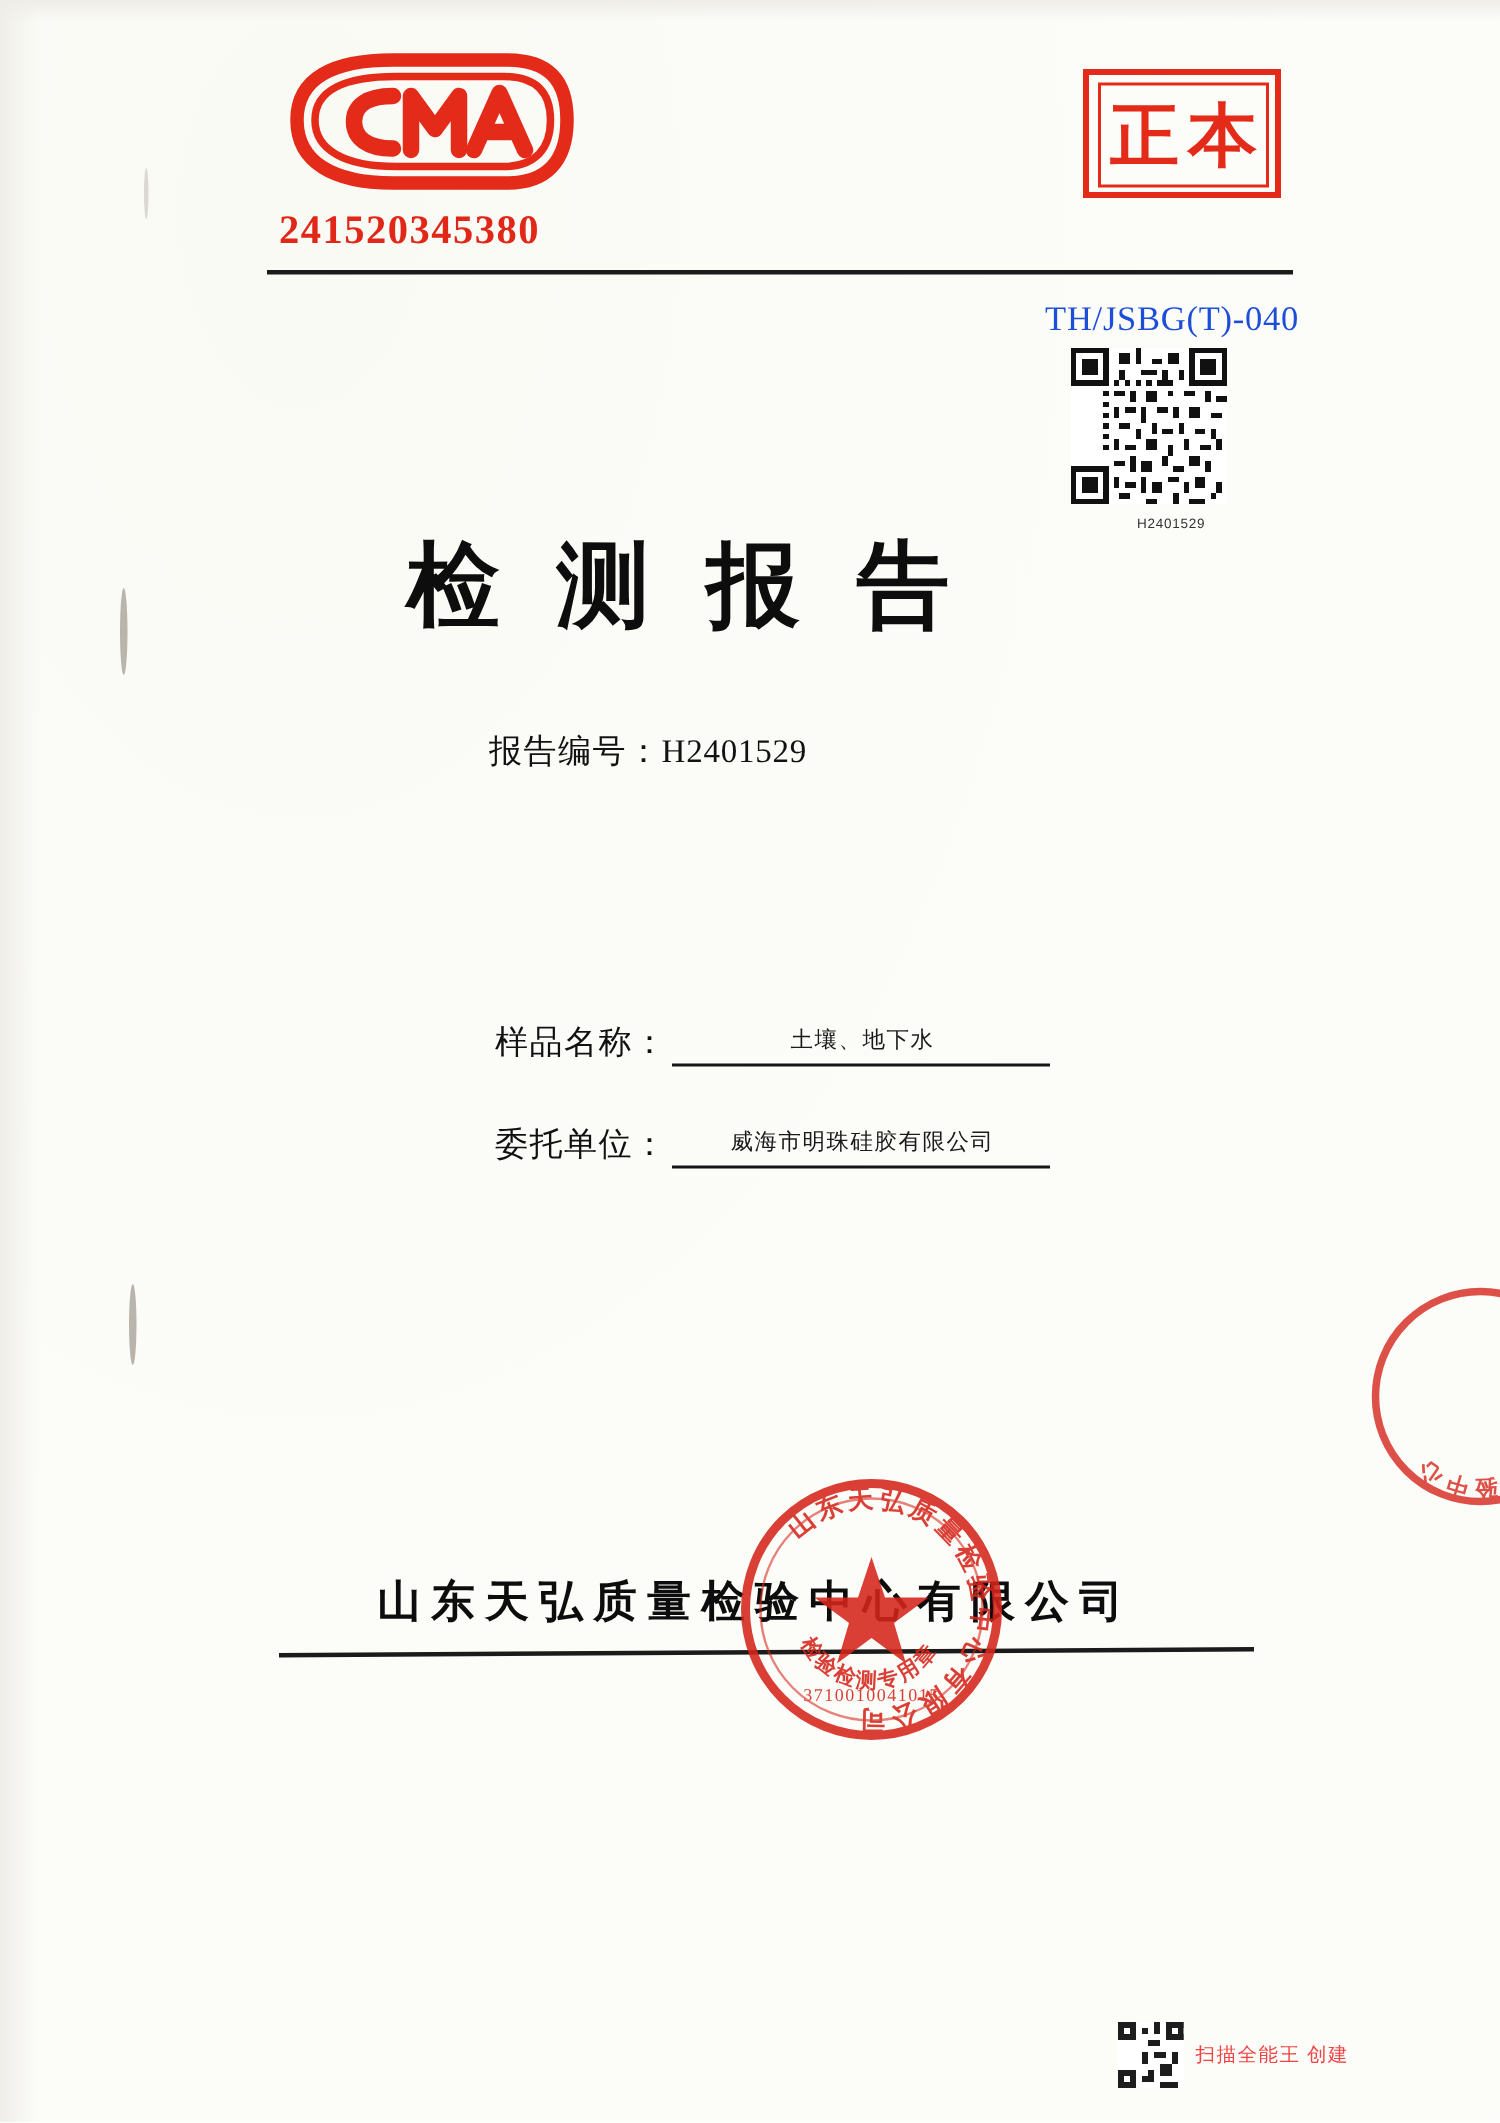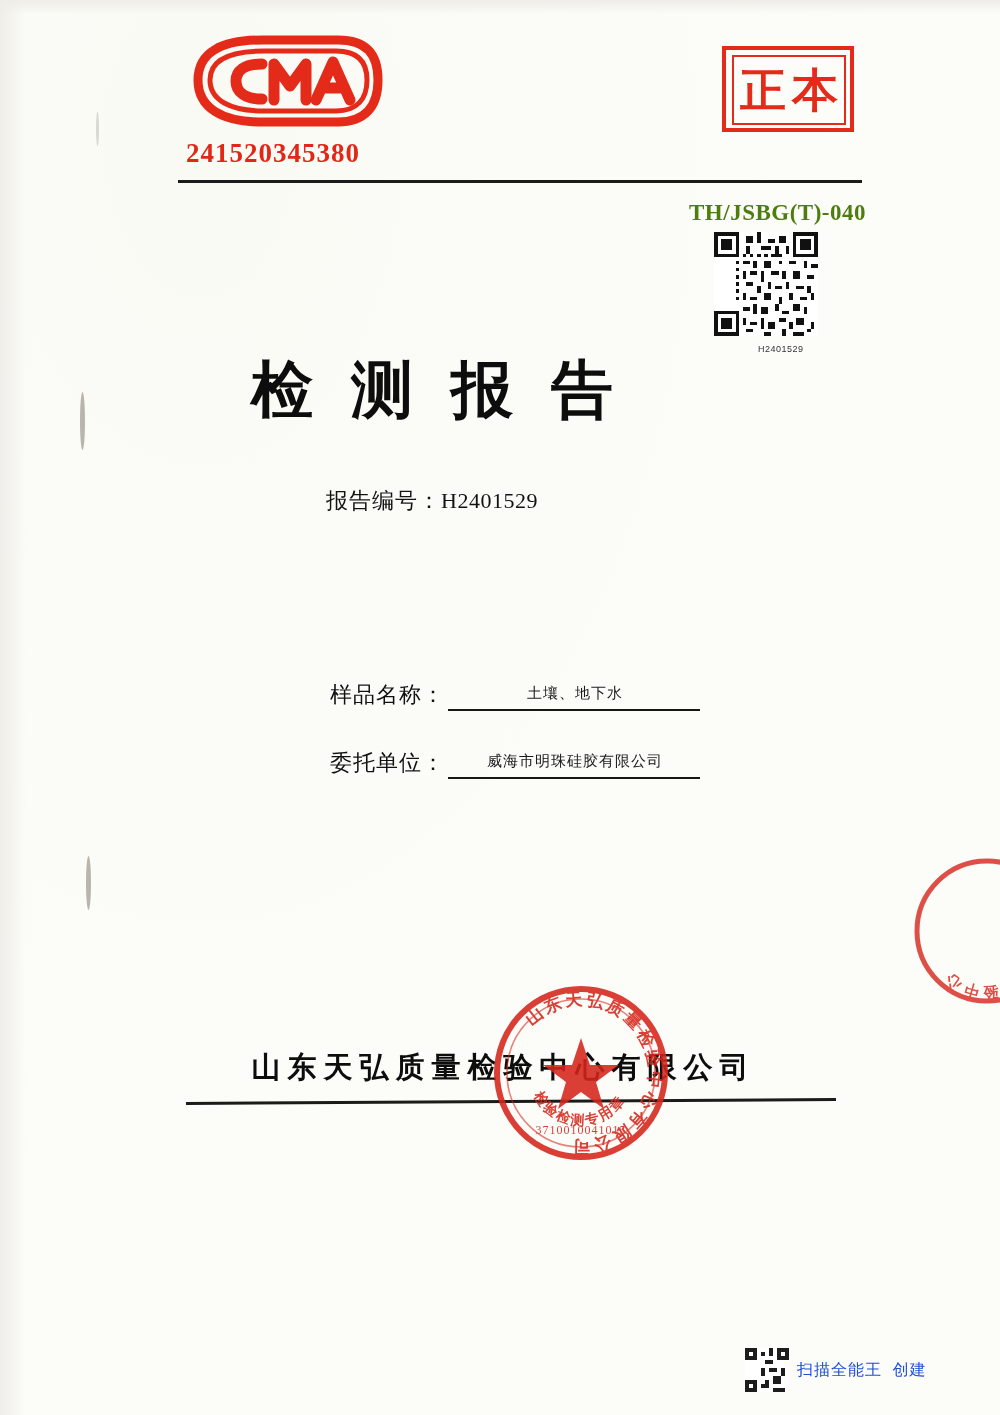--- a/index.html
+++ b/index.html
@@ -101,22 +101,22 @@
     background: #1b1b1b;
   }
 
   
   .doc-code {
     position: absolute;
     right: 134px;
     top: 200px;
     font-family: "Liberation Serif", serif;
     font-size: 23px;
-    font-weight: bold;
-    color: #4d7c0f;
+    font-weight: normal;
+    color: #1d4ed8;
     letter-spacing: 0.5px;
   }
 
   
   .qr-wrap {
     position: absolute;
     left: 714px;
     top: 232px;
     width: 104px;
     height: 104px;
@@ -137,20 +137,21 @@
     left: 0;
     top: 348px;
     width: 864px;
     text-align: center;
     font-family: "DejaVu Sans", sans-serif;
     font-weight: bold;
     font-size: 62px;
     letter-spacing: 38px;
     text-indent: 38px;
     color: #0d0d0d;
+    padding-left: 20px;
   }
 
   
   .report-no {
     position: absolute;
     left: 0;
     top: 486px;
     width: 864px;
     text-align: center;
     font-family: "DejaVu Sans", sans-serif;
@@ -261,23 +262,23 @@
     top: 1348px;
     display: flex;
     align-items: center;
     gap: 8px;
   }
   .footer-qr {
     width: 44px;
     height: 44px;
   }
   .footer-text {
-    font-family: Liberation Mono, monospace;
-    font-size: 16px;
-    color: #1d4ed8;
+    font-family: Liberation Serif, serif;
+    font-size: 13px;
+    color: #ef4444;
     letter-spacing: 1px;
   }
 </style>
 </head>
 <body>
 
 <div class="page">
   <div class="paper-tint"></div>
   <div class="edge-left"></div>
   <div class="edge-top"></div>

